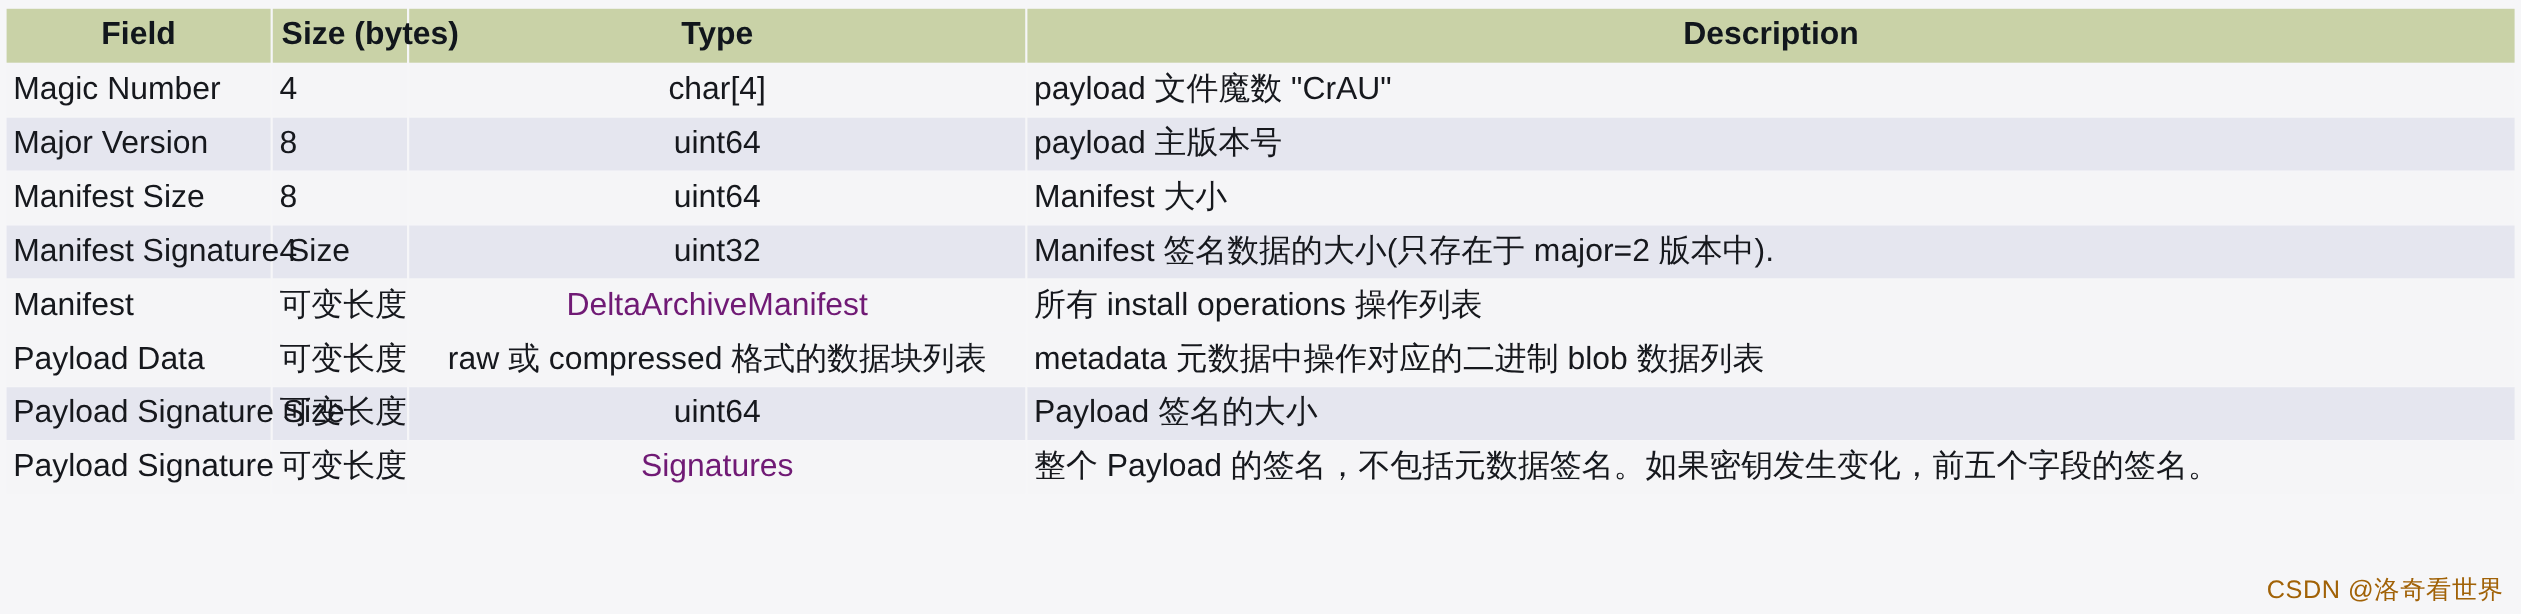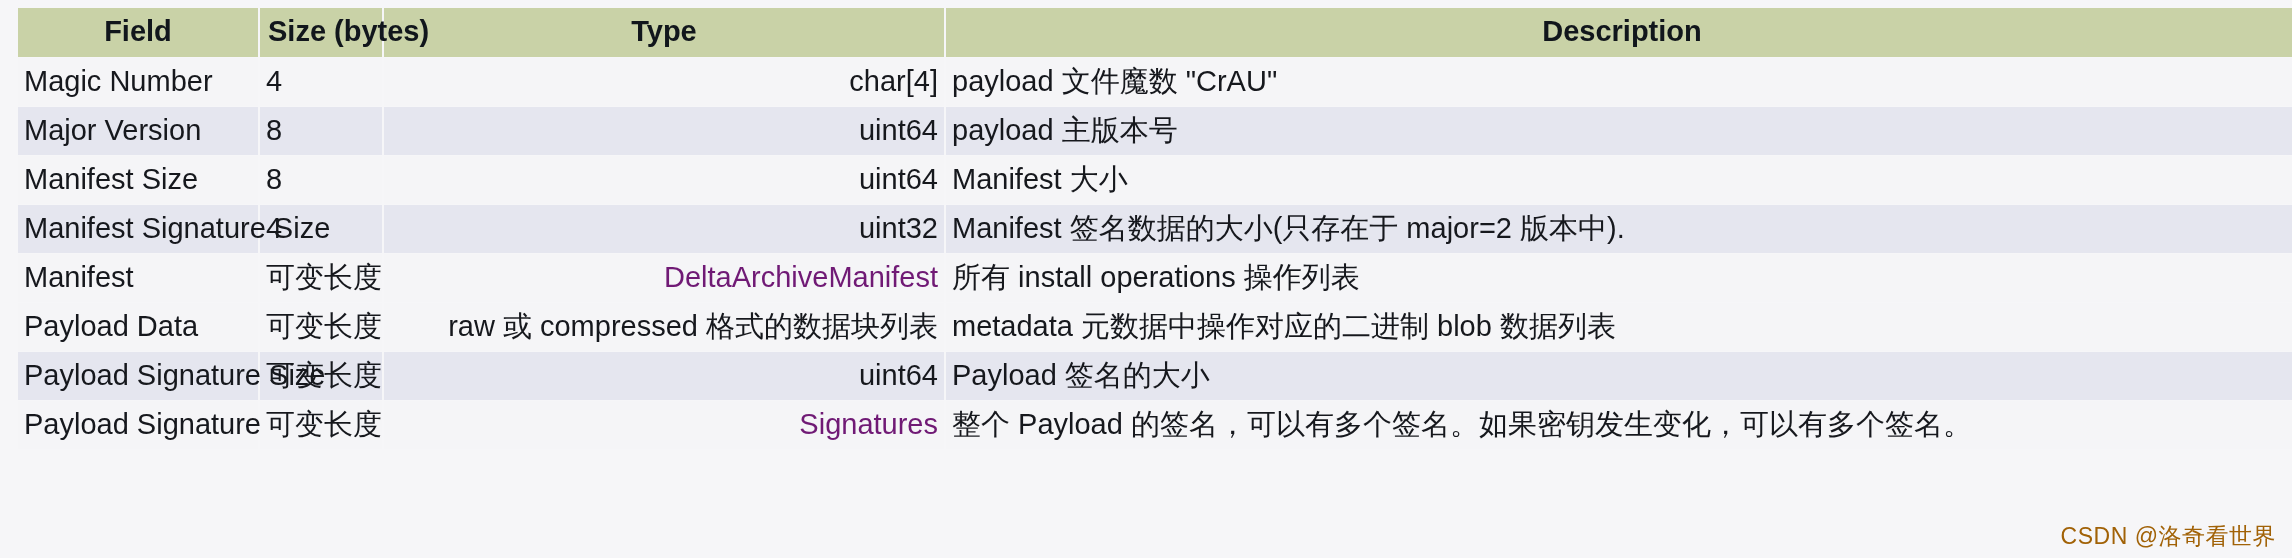--- a/index.html
+++ b/index.html
@@ -10,21 +10,21 @@
     width: 2292px;
     height: 558px;
     background: #f6f6f8;
     font-family: "Liberation Sans", "DejaVu Sans", sans-serif;
     overflow: hidden;
     position: relative;
   }
 
   .table-wrap {
     position: absolute;
-    left: 16px;
+    left: 4px;
     top: 7px;
     width: 2276px;
   }
 
   table.spec-table {
     border-collapse: separate;
     border-spacing: 2px 1px;
     width: 2276px;
     table-layout: fixed;
     font-size: 29px;
@@ -56,21 +56,21 @@
     white-space: nowrap;
     overflow: visible;
     margin-left: 33px;
   }
 
   table.spec-table tbody tr.row-odd td { background: #f5f5f7; }
   table.spec-table tbody tr.row-even td { background: #e5e6ef; }
 
   td.cell-field { text-align: left; }
   td.cell-size  { text-align: left; }
-  td.cell-type  { text-align: right; }
+  td.cell-type  { text-align: center; }
 
   .type-link {
     color: #701a75;
     text-decoration: none;
   }
 
   .watermark {
     position: absolute;
     right: 16px;
     bottom: 6px;
@@ -140,19 +140,19 @@
         <tr class="row-even">
           <td class="cell-field">Payload Signature Size</td>
           <td class="cell-size">可变长度</td>
           <td class="cell-type">uint64</td>
           <td class="cell-description">Payload 签名的大小</td>
         </tr>
         <tr class="row-odd">
           <td class="cell-field">Payload Signature</td>
           <td class="cell-size">可变长度</td>
           <td class="cell-type"><span class="type-link">Signatures</span></td>
-          <td class="cell-description">整个 Payload 的签名，可以有多个签名。如果密钥发生变化，可以有多个签名。</td>
+          <td class="cell-description">整个 Payload 的签名，不包括元数据签名。如果密钥发生变化，前五个字段的签名。</td>
         </tr>
       </tbody>
   </table>
 </div>
 
 <div class="watermark">CSDN @洛奇看世界</div>
 
 </body></html>

